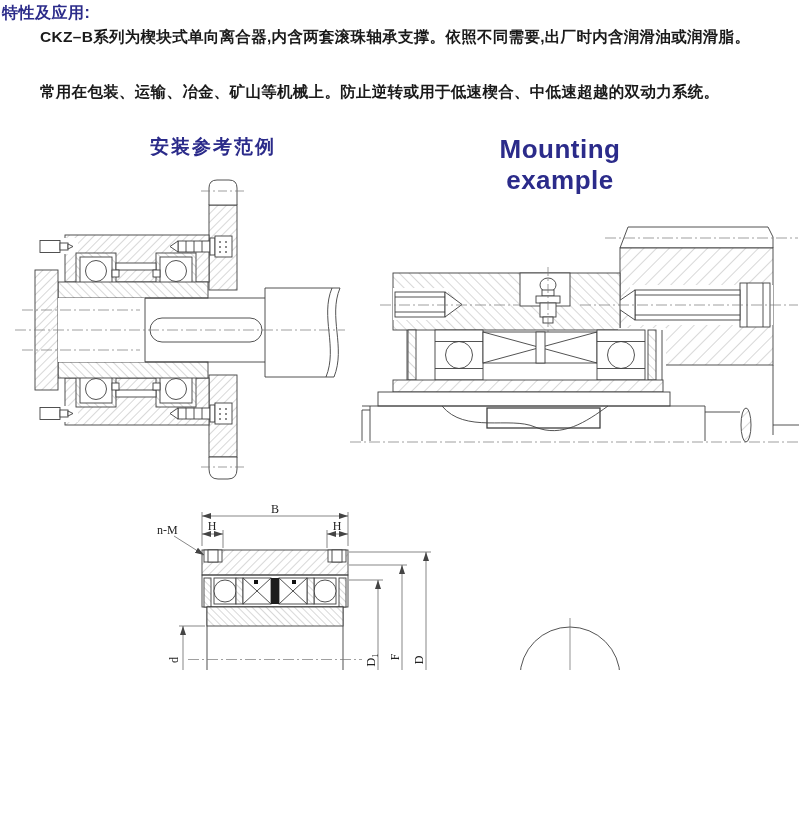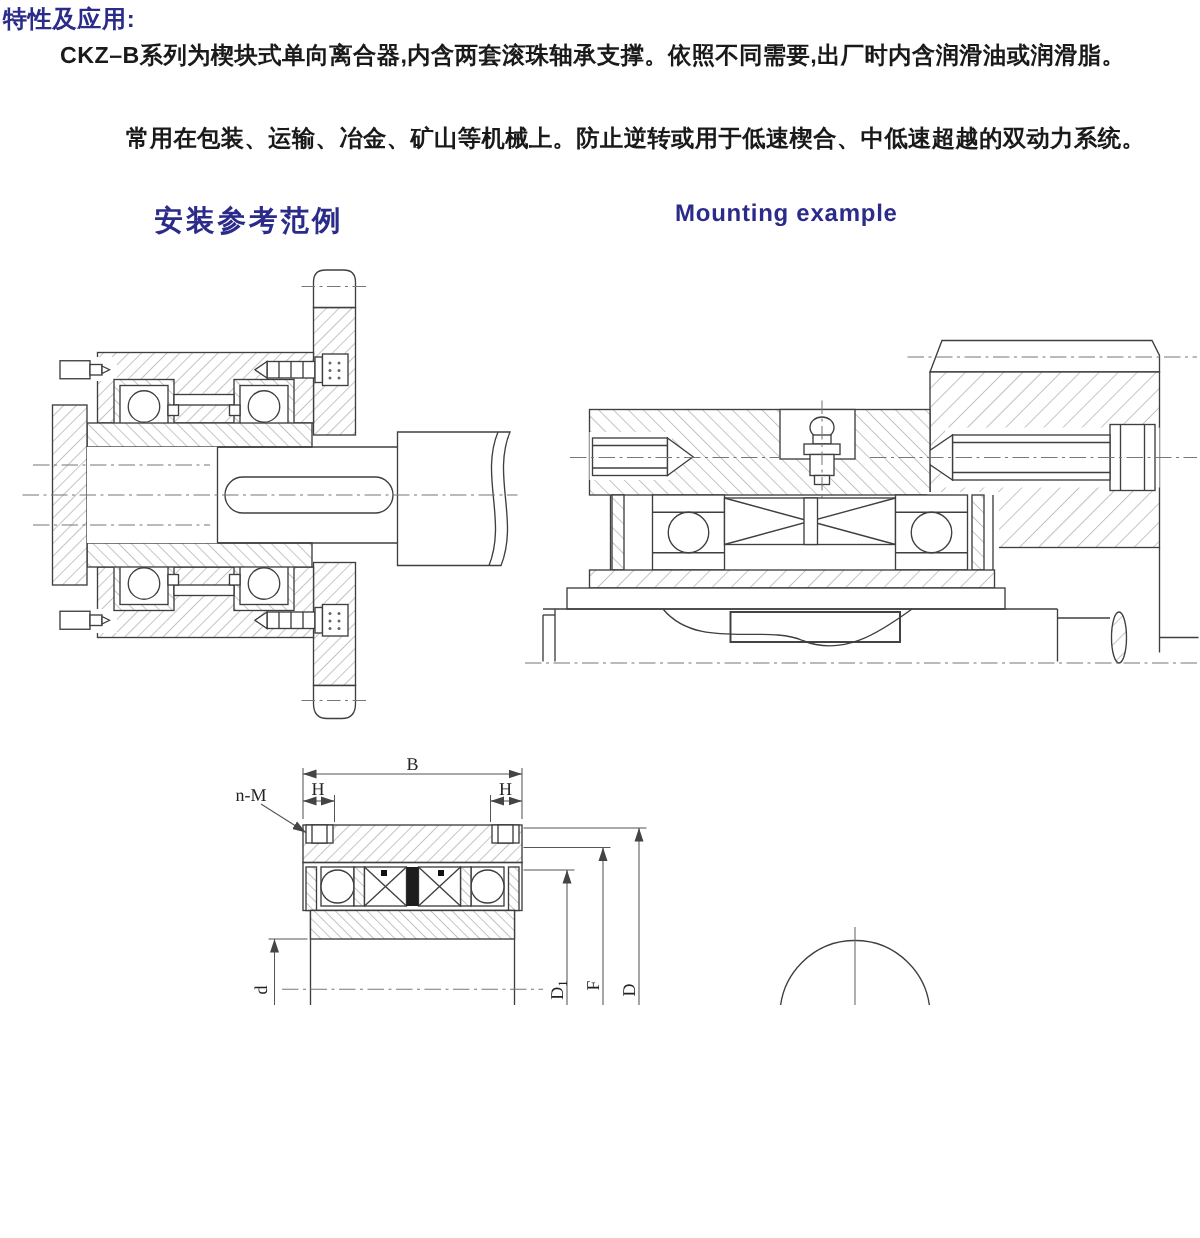--- a/index.html
+++ b/index.html
@@ -1,24 +1,24 @@
 <!DOCTYPE html>
 <html><head>
 <meta charset="utf-8">
 <style>
   html,body{margin:0;padding:0;background:#fff;}
   #page{position:relative;width:800px;height:670px;background:#ffffff;overflow:hidden;
         font-family:"Liberation Sans","DejaVu Sans",sans-serif;padding-left:19px;}
   .abs{position:absolute;}
   #heading{left:2px;top:3px;font-size:16px;font-weight:bold;color:#2b2b8a;letter-spacing:.5px;}
   .intro-line{left:40px;font-size:15.5px;font-weight:700;color:#1a1a1a;letter-spacing:.3px;white-space:nowrap;}
-  #intro-1{top:27px;} #intro-2{top:55px;} #intro-3{top:82px;margin-left:44px;}
-  .sec-title{top:134px;font-weight:bold;color:#2b2b8a;width:220px;}
+  #intro-1{top:27px;} #intro-2{top:55px;} #intro-3{top:82px;}
+  .sec-title{top:134px;font-weight:bold;color:#2b2b8a;text-align:center;width:220px;}
   #title-zh{left:103px;font-size:19px;letter-spacing:2px;}
-  #title-en{left:450px;font-size:16px;letter-spacing:.5px;}
+  #title-en{left:450px;font-size:26px;letter-spacing:.5px;}
   svg text{font-family:"Liberation Serif","DejaVu Serif",serif;fill:#222;}
 </style>
 </head>
 <body>
 
 <div id="page">
 
   <div id="heading" class="abs">特性及应用:</div>
   <div id="intro-1" class="abs intro-line">CKZ–B系列为楔块式单向离合器,内含两套滚珠轴承支撑。依照不同需要,出厂时内含润滑油或润滑脂。</div>
   <div id="intro-3" class="abs intro-line">常用在包装、运输、冶金、矿山等机械上。防止逆转或用于低速楔合、中低速超越的双动力系统。</div>

